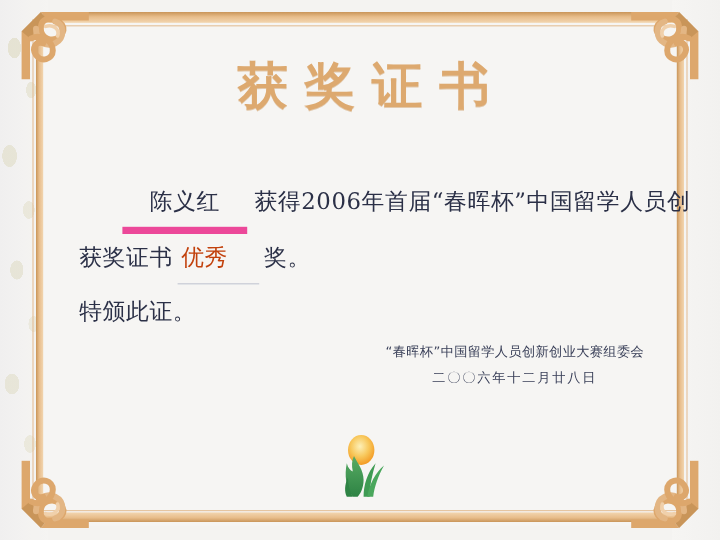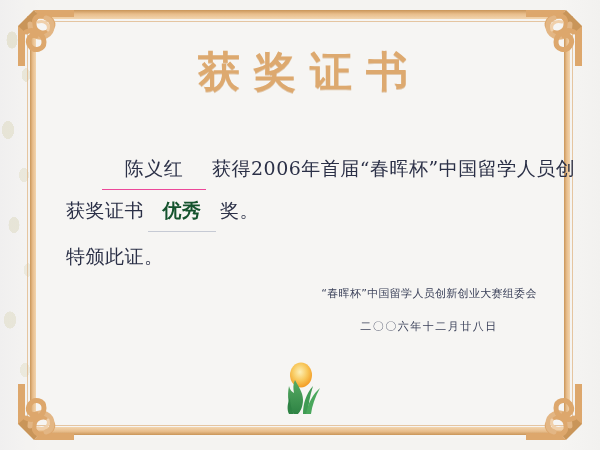--- a/index.html
+++ b/index.html
@@ -117,51 +117,50 @@
     line-height: 40px;
     letter-spacing: 0.5px;
   }
   .line { white-space: nowrap; }
   .indent { display: inline-block; width: 36px; }
 
   .blank-name {
     display: inline-block;
     min-width: 96px;
     text-align: center;
-    border-bottom: 1px solid #ec4899;
+    border-bottom: 6px solid #ec4899;
     padding: 0 4px 1px 4px;
     margin-right: 6px;
   }
   .blank-award {
     display: inline-block;
     min-width: 62px;
-    text-align: center;
+    text-align: left;
     border-bottom: 1px solid #c6cad4;
     padding: 0 3px 1px 3px;
     margin: 0 4px;
-    color: #14532d;
-    font-weight: bold;
-  }
-
-  .line-three { margin-top: 4px; }
+    color: #c2410c;
+  }
+
+  .line-three { margin-top: 4px; font-family: Liberation Mono, monospace; }
 
   
   .signature {
     position: absolute;
     left: 300px; top: 283px;
     width: 258px;
     text-align: center;
     color: #3a4059;
     font-family: "DejaVu Sans", "Liberation Sans", sans-serif;
     font-size: 11px;
     line-height: 21px;
     letter-spacing: 0.3px;
   }
   .sig-line { white-space: nowrap; }
-  .sig-date { letter-spacing: 1.5px; margin-top: 12px; }
+  .sig-date { letter-spacing: 1.5px; }
 
   
   .emblem {
     position: absolute;
     left: 270px; top: 356px;
     width: 62px; height: 62px;
   }
   .emblem svg { display: block; width: 62px; height: 62px; }
 </style>
 </head>

